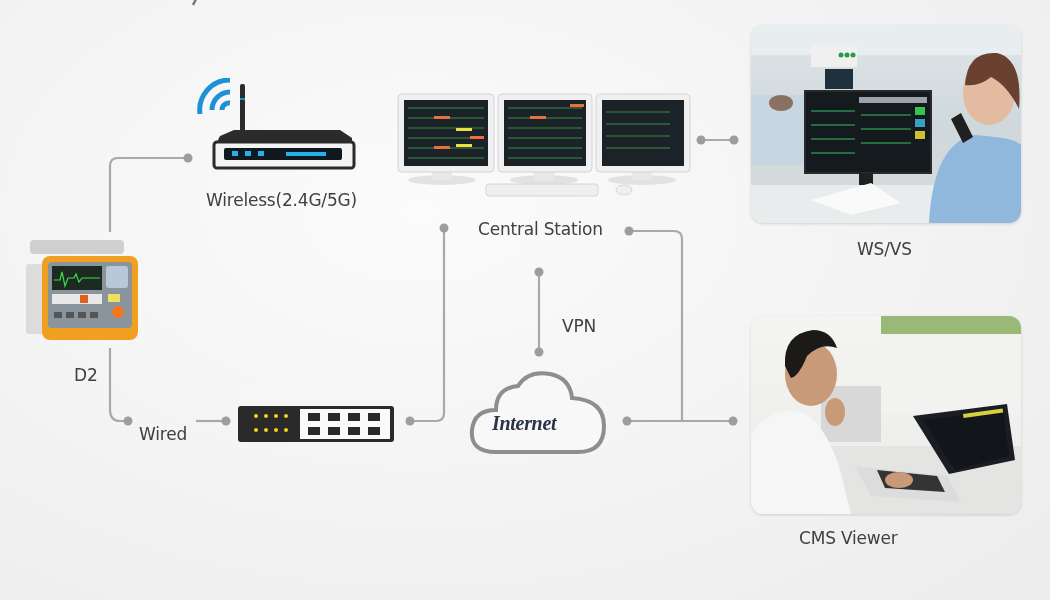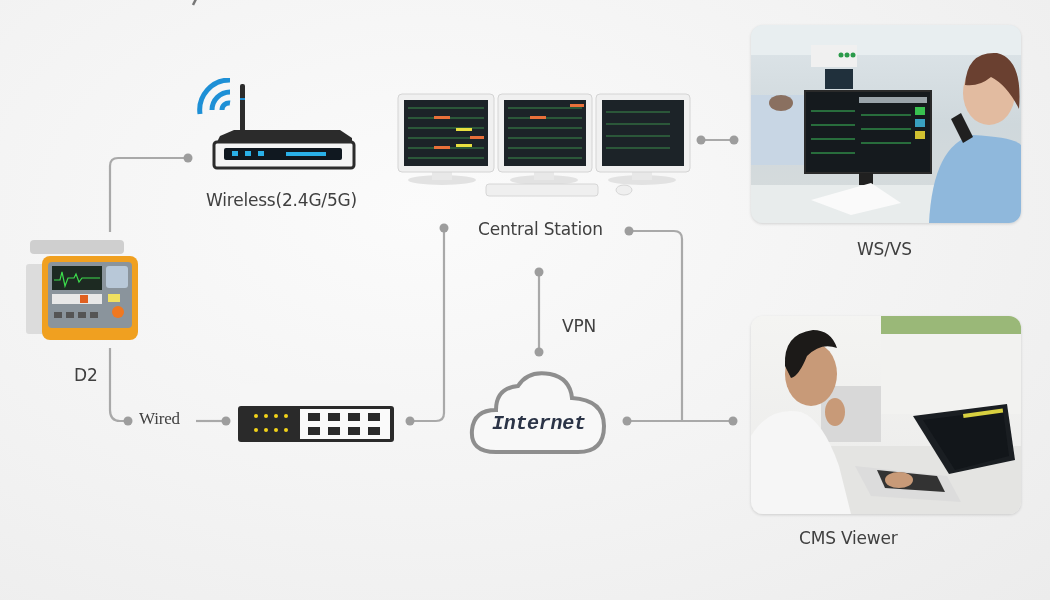--- a/index.html
+++ b/index.html
@@ -98,21 +98,21 @@
     <g fill="#2ab0e8">
         <rect x="42" y="73" width="6" height="5"></rect>
         <rect x="55" y="73" width="6" height="5"></rect>
         <rect x="68" y="73" width="6" height="5"></rect>
         <rect x="96" y="74" width="40" height="4"></rect>
       </g>
   </svg>
 </div>
 <div class="label" style="left:206px;top:190px;">Wireless(2.4G/5G)</div>
 
-<div class="label" style="left:139px;top:409px;font-family:Liberation Serif, serif;">Wired</div>
+<div class="label" style="left:139px;top:424px;">Wired</div>
 
 <div class="abs" style="left:236px;top:384px;width:160px;height:60px;">
   <svg width="160" height="60">
     <rect x="4" y="0" width="150" height="22" fill="#f6f6f6"></rect>
     <rect x="2" y="22" width="156" height="36" rx="3" fill="#2a2a2a"></rect>
     <rect x="64" y="25" width="90" height="30" fill="#fafafa"></rect>
     <g fill="#f2d21a">
       <circle cx="20" cy="32" r="2"></circle>
         <circle cx="30" cy="32" r="2"></circle>
         <circle cx="40" cy="32" r="2"></circle>
@@ -189,21 +189,21 @@
   </svg>
 </div>
 <div class="label" style="left:478px;top:219px;">Central Station</div>
 
 <div class="label" style="left:562px;top:316px;">VPN</div>
 
 <div class="abs" style="left:466px;top:366px;width:144px;height:92px;">
   <svg width="144" height="92">
     <path d="M30 86 Q4 86 6 64 Q8 44 30 44 Q30 22 52 20 Q62 4 84 8 Q104 12 106 32 Q138 34 138 60 Q138 86 112 86 Z" fill="#f8f8f8" stroke="#8e8e8e" stroke-width="4"></path>
   </svg>
-  <div style="position:absolute;left:26px;top:46px;font-family:Liberation Mono, monospace;font-weight:bold;font-style:italic;font-size:20px;color:#2b3447;letter-spacing:-0.3px;">Internet</div>
+  <div style="position:absolute;left:26px;top:46px;font-family:Liberation Serif, serif;font-weight:bold;font-style:italic;font-size:20px;color:#2b3447;letter-spacing:-0.3px;">Internet</div>
 </div>
 
 <div class="photo" style="left:751px;top:25px;width:270px;height:198px;background:linear-gradient(180deg,#dfe6ea 0%,#cfd8dc 50%,#d8dcdc 100%);">
   <svg width="270" height="198">
     <rect x="0" y="0" width="270" height="30" fill="#e8eef0"></rect>
     <rect x="60" y="20" width="46" height="22" fill="#f0f0f0"></rect>
     <g fill="#2a9a4a">
         <circle cx="90" cy="30" r="2.5"></circle>
         <circle cx="96" cy="30" r="2.5"></circle>
         <circle cx="102" cy="30" r="2.5"></circle>

